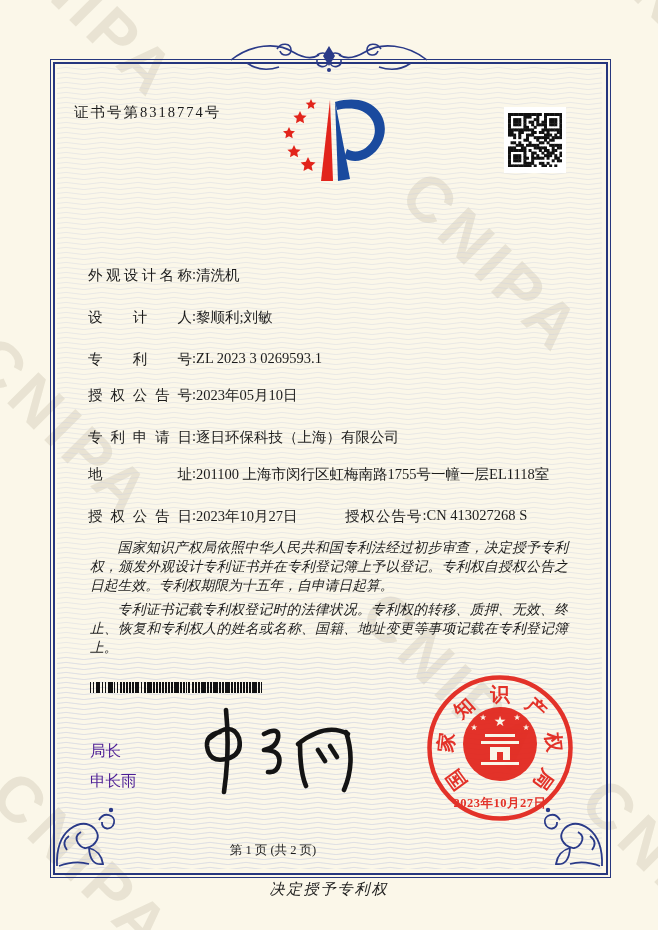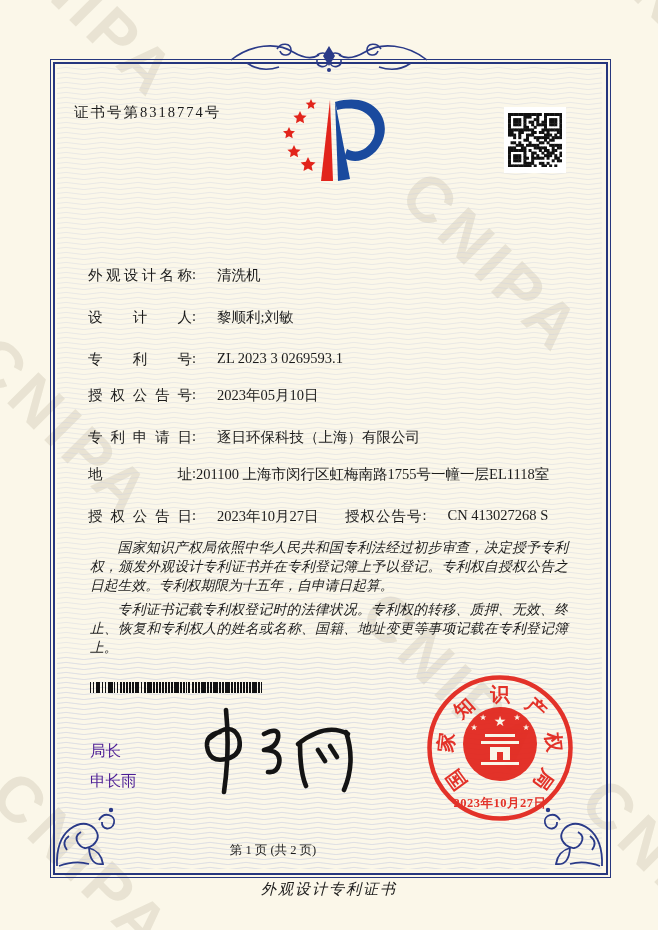--- a/index.html
+++ b/index.html
@@ -16,21 +16,21 @@
   .ornament{position:absolute;}
   
   .cert-no{position:absolute;left:74px;top:103px;font-size:14.5px;letter-spacing:2px;}
   .qrbox{position:absolute;left:504px;top:107px;width:62px;height:66px;background:#fff;}
   .title{position:absolute;left:0;top:190px;width:658px;text-align:center;
          font-size:29px;font-weight:bold;letter-spacing:6px;}
   
   .frow{position:absolute;left:88px;font-size:14.5px;white-space:nowrap;}
   .flabel{display:inline-block;width:104px;text-align:justify;text-align-last:justify;vertical-align:top;}
   .fcolon{vertical-align:top;}
-  .fvalue{margin-left:21px;vertical-align:top;}
+  .fvalue{margin-left:0;vertical-align:top;}
   .fvalue-wrap{display:inline-block;margin-left:0;width:358px;white-space:normal;line-height:19px;vertical-align:top;}
   .pair2{position:absolute;left:257px;top:0;white-space:nowrap;}
   .pair2 .flabel2{letter-spacing:1px;}
   
   .legal{position:absolute;left:90px;top:538px;width:478px;font-size:13.8px;line-height:19px;
          text-align:justify;font-style:italic;}
   .legal p{margin:0 0 5px 0;text-indent:2em;}
   
   .barcode{position:absolute;left:90px;top:682px;width:172px;height:11px;
     background-image:
@@ -458,15 +458,15 @@
         <text x="39.86694725662166" y="37.87017942422071" transform="rotate(-42 39.86694725662166 37.87017942422071)" class="seal-char">知</text>
         <text x="76" y="24" transform="rotate(0 76 24)" class="seal-char">识</text>
         <text x="112.13305274337834" y="37.87017942422071" transform="rotate(42 112.13305274337834 37.87017942422071)" class="seal-char">产</text>
         <text x="129.70418234988676" y="72.35546298354672" transform="rotate(84 129.70418234988676 72.35546298354672)" class="seal-char">权</text>
         <text x="119.68691769624716" y="109.74040362379354" transform="rotate(126 119.68691769624716 109.74040362379354)" class="seal-char">局</text>
       </g>
     <text class="seal-date" x="76" y="137">2023年10月27日</text>
   </svg>
 
   <div class="pagenum">第 1 页 (共 2 页)</div>
-  <div class="contnote">外观设计专利证书</div>
+  <div class="contnote">决定授予专利权</div>
 
 </div>
 
 </body></html>

